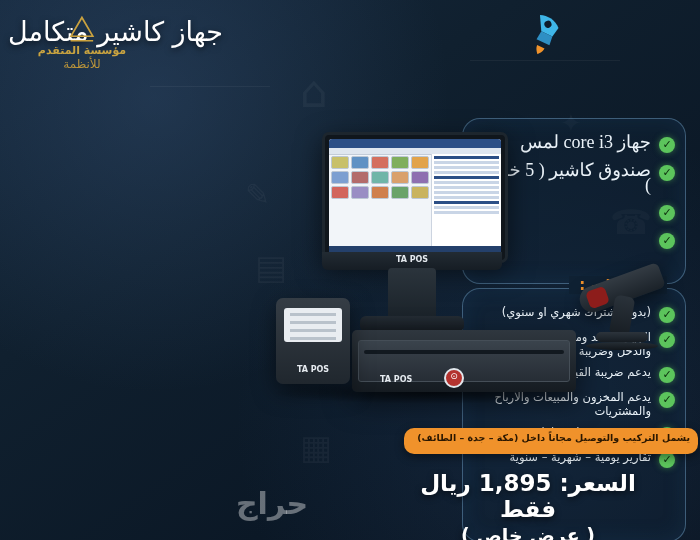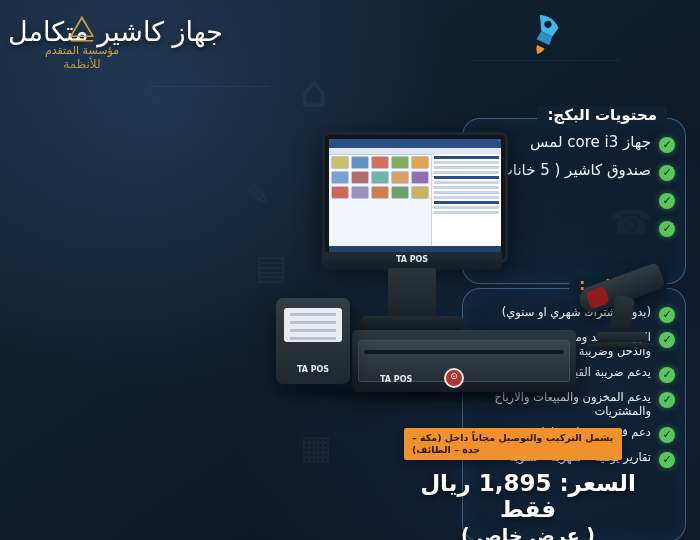--- a/index.html
+++ b/index.html
@@ -38,21 +38,21 @@
   }
   .rocket{
     position:absolute;top:10px;right:132px;width:46px;height:46px;
     transform:rotate(-20deg);
   }
   .logo{
     position:absolute;top:12px;left:22px;width:120px;text-align:center;color:#c8a13c;
   }
   .logo .mark{font-size:30px;line-height:30px;color:#d8b martial;}
   .logo .mark{color:#caa23f;}
-  .logo .l1{font-size:11px;font-weight:normal;margin-top:2px;color:#c9a340;}
+  .logo .l1{font-size:11px;font-weight:bold;margin-top:2px;color:#c9a340;}
   .logo .l2{font-size:12px;color:#b9933a;}
 
   
   .panel{
     position:absolute;
     border:1px solid rgba(120,170,210,.45);
     border-radius:18px;
     background:rgba(16,36,56,.35);
     box-shadow:inset 0 0 22px rgba(40,90,140,.18);
   }
@@ -70,21 +70,21 @@
     flex:0 0 auto;width:16px;height:16px;border-radius:50%;
     background:#5cc45c;color:#0b2a0b;font-size:11px;line-height:16px;
     text-align:center;font-weight:bold;margin-top:2px;
     box-shadow:0 0 6px rgba(92,196,92,.5);
   }
   .rowtext{
     color:#eaf2f8;font-size:12.5px;line-height:15px;text-align:right;flex:1 1 auto;
   }
   #pkg{right:14px;top:118px;width:222px;height:148px;padding-top:16px;}
   #pkg .row{margin-bottom:10px;}
-  #pkg .rowtext{font-size:15px;}
+  #pkg .rowtext{font-size:18px;font-family:Liberation Serif, serif;}
   #feat{right:14px;top:288px;width:222px;height:236px;padding-top:16px;}
   #feat .rowtext{font-size:11.5px;line-height:14px;}
 
   
   .monitor{
     position:absolute;left:322px;top:132px;width:180px;height:125px;
     background:#10161c;border:3px solid #1d262e;border-radius:7px;
     box-shadow:0 8px 26px rgba(0,0,0,.55);
     overflow:hidden;
   }
@@ -177,23 +177,23 @@
     position:absolute;left:30px;top:70px;width:72px;height:8px;
     background:linear-gradient(180deg,#262e35,#11161b);border-radius:50%;
   }
   .shadow{
     position:absolute;left:268px;top:382px;width:330px;height:22px;
     background:radial-gradient(ellipse at center, rgba(0,0,0,.55), rgba(0,0,0,0) 70%);
   }
 
   
   .offer-badge{
-    position:absolute;left:404px;top:428px;width:218px;min-height:26px;
-    background:#f0922b;border-radius:2px;color:#2a1700;
-    font-size:9.5px;font-weight:bold;text-align:left;
+    position:absolute;left:404px;top:428px;width:294px;min-height:26px;
+    background:#f0922b;border-radius:10px;color:#2a1700;
+    font-size:9.5px;font-weight:bold;text-align:right;
     padding:4px 8px;box-sizing:border-box;line-height:12px;
     box-shadow:0 3px 10px rgba(0,0,0,.45);
   }
   .price{
     position:absolute;left:392px;top:470px;width:272px;text-align:center;
     color:#ffffff;font-size:23px;font-weight:bold;line-height:26px;
     text-shadow:0 2px 6px rgba(0,0,0,.6);
   }
   .price .sub{display:block;font-size:19px;}
   .watermark{
@@ -227,21 +227,20 @@
     </svg>
 
     <div class="logo">
       <div class="mark">⧋</div>
       <div class="l1">مؤسسة المتقدم</div>
       <div class="l2">للأنظمة</div>
     </div>
   </div>
 
   <div class="panel" id="pkg">
-    <div class="panel-title">محتويات البكج:</div>
 
     <div class="row">
       <span class="tick">✓</span>
       <span class="rowtext">جهاز core i3 لمس</span>
     </div>
     <div class="row">
       <span class="tick">✓</span>
       <span class="rowtext">صندوق كاشير ( 5 خانات )</span>
     </div>
     <div class="row">
@@ -356,13 +355,14 @@
     <div class="scan-stand"></div>
     <div class="scan-foot"></div>
   </div>
 
   <div class="offer-badge">يشمل التركيب والتوصيل مجاناً داخل (مكة – جدة – الطائف)</div>
   <div class="price">
     <span>السعر: 1,895 ريال فقط</span>
     <span class="sub">( عرض خاص )</span>
   </div>
 
+  <div class="watermark">حراج</div>
 </div>
 
 </body></html>

